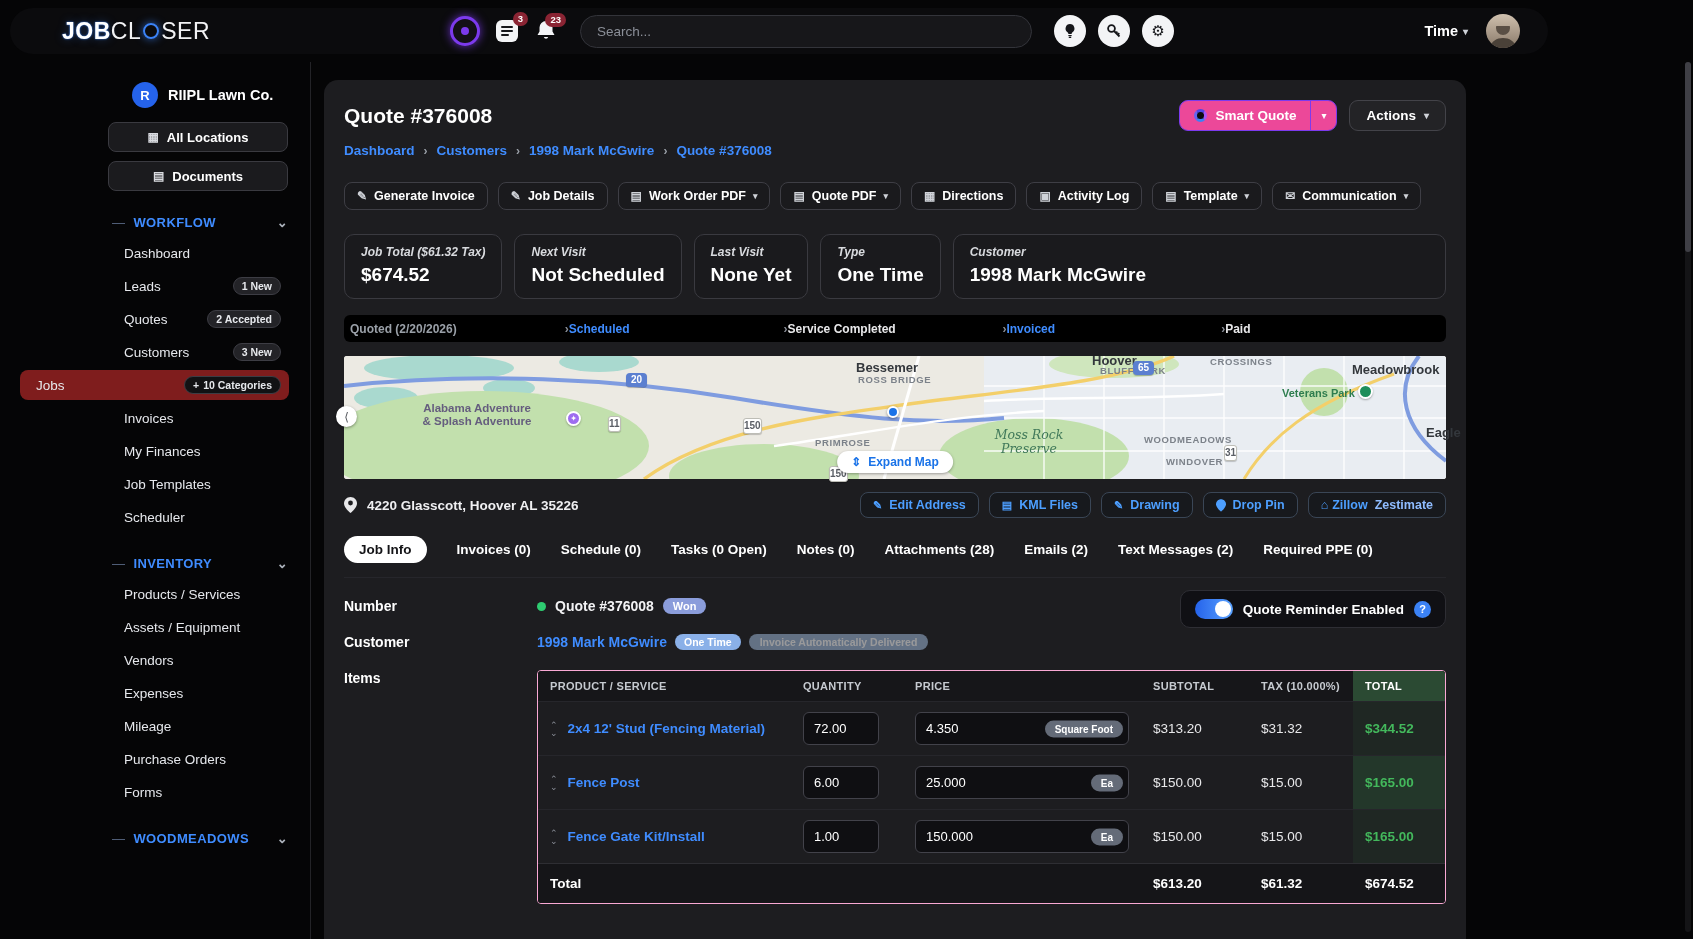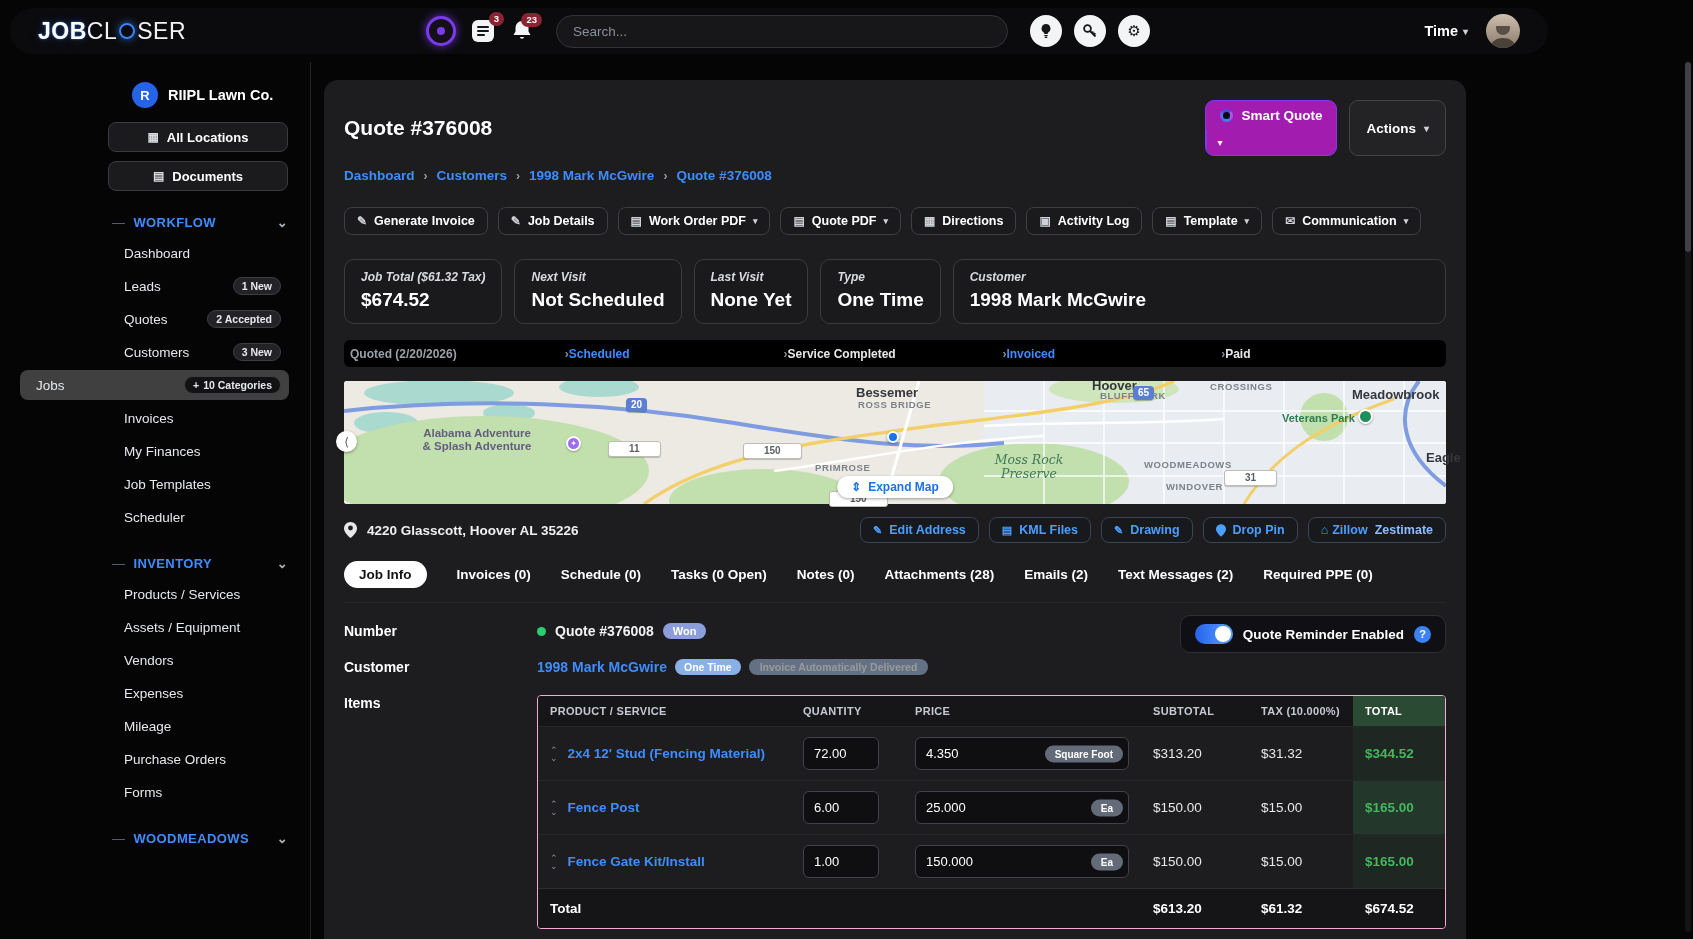--- a/index.html
+++ b/index.html
@@ -3,21 +3,21 @@
 <meta charset="utf-8">
 <style>
   html,body{margin:0;padding:0;background:#050506;}
   body{width:1693px;height:939px;overflow:hidden;position:relative;
        font-family:"Liberation Sans",sans-serif;color:#e8e8ea;-webkit-font-smoothing:antialiased;}
   *{box-sizing:border-box;}
 
   
   .topbar{position:absolute;left:10px;top:8px;width:1538px;height:46px;background:#0b0b0d;
           border-radius:24px;display:flex;align-items:center;padding:0 28px;}
-  .logo{display:flex;align-items:center;font-size:23px;letter-spacing:.5px;user-select:none;}
+  .logo{display:flex;align-items:center;font-size:23px;letter-spacing:.5px;user-select:none;margin-left:24px;}
   .logo-bold{font-weight:800;color:#fff;text-shadow:0 0 2px #3b82f6,0 0 10px rgba(59,130,246,.35);}
   .logo-light{font-weight:300;color:#f2f2f4;}
   .logo-o{color:transparent;border:2.5px solid #3b82f6;border-radius:50%;width:16px;height:16px;
           display:inline-block;margin:0 2px;box-shadow:0 0 8px rgba(59,130,246,.7);}
   .nav-icons{display:flex;align-items:center;gap:14px;margin-left:240px;}
   .ring-icon{width:30px;height:30px;border-radius:50%;border:3px solid #7c3aed;background:#141018;
              box-shadow:0 0 10px rgba(124,58,237,.8);display:flex;align-items:center;justify-content:center;}
   .ring-dot{width:8px;height:8px;border-radius:50%;background:#7c3aed;}
   .nicon{position:relative;display:flex;align-items:center;justify-content:center;}
   .nbadge{position:absolute;top:-6px;right:-8px;background:#8a2433;color:#fff;font-size:9.5px;font-weight:700;
@@ -42,32 +42,32 @@
   .company-name{font-size:14.5px;font-weight:800;color:#fff;}
   .side-btn{width:180px;margin:9px 0 0 108px;height:30px;background:#1b1b1e;border:1px solid #3a3a40;border-radius:8px;
             color:#fff;font-weight:700;font-size:13px;display:flex;align-items:center;justify-content:center;gap:8px;cursor:pointer;}
   .side-btn .ic{font-size:12px;color:#d9dbe0;}
   .side-section{display:flex;align-items:center;gap:8px;margin:24px 22px 8px 112px;color:#3f8cff;
                 font-weight:800;font-size:13px;letter-spacing:.4px;}
   .side-section .dash{color:#5a6a86;font-weight:400;}
   .side-section .chev{margin-left:auto;color:#aeb4bd;font-size:13px;}
   .side-item{display:flex;align-items:center;height:30px;margin:3px 21px 3px 108px;padding:0 8px 0 16px;
              border-radius:8px;color:#e6e8ec;font-size:13.5px;cursor:pointer;}
-  .side-item.active{background:#404040;margin-left:20px;}
+  .side-item.active{background:#7f1d1d;margin-left:20px;}
   .sbadge{margin-left:auto;background:#232327;border:1px solid #3d3d44;color:#e6e8ec;font-size:10.5px;
           padding:2px 8px;border-radius:9px;font-weight:700;white-space:nowrap;display:flex;gap:4px;align-items:center;}
   .side-item.active .sbadge{background:#121214;}
 
   
   .main{position:absolute;left:324px;top:80px;width:1142px;height:900px;background:#1d1d20;border-radius:14px;
         padding:20px;overflow:hidden;}
   .title-row{display:flex;align-items:center;}
   .page-title{font-size:21px;font-weight:800;color:#fff;}
   .title-actions{margin-left:auto;display:flex;gap:12px;}
-  .smart-quote{display:flex;border:1.5px solid #7c3aed;border-radius:9px;overflow:hidden;background:#a21caf;cursor:pointer;flex-direction:column;}
+  .smart-quote{display:flex;border:1.5px solid #7c3aed;border-radius:9px;overflow:hidden;background:#ec4899;cursor:pointer;}
   .sq-main{padding:7px 14px;display:flex;gap:8px;align-items:center;color:#fff;font-weight:700;font-size:13.5px;}
   .sq-ring{width:13px;height:13px;border-radius:50%;border:3px solid;border-color:#4f46e5 #a855f7 #3b82f6 #6366f1;background:#0b0b0d;}
   .sq-caret{border-left:1.5px solid #7c3aed;padding:7px 10px;color:#fff;font-size:10px;display:flex;align-items:center;}
   .btn-dark{background:#232326;border:1px solid #434349;border-radius:9px;padding:7px 16px;color:#fff;font-weight:700;
             font-size:13.5px;display:flex;align-items:center;gap:8px;cursor:pointer;}
   .btn-dark .caret{font-size:10px;color:#cfd2d8;}
   .breadcrumb{margin-top:12px;font-size:13.5px;display:flex;align-items:center;gap:9px;font-weight:600;}
   .crumb{color:#3f8cff;cursor:pointer;}
   .crumb-sep{color:#9aa0a8;font-size:12px;}
   .toolbar{margin-top:24px;display:flex;gap:10px;}
@@ -90,21 +90,21 @@
   .map{margin-top:14px;position:relative;height:123px;border-radius:3px;background:#eceae3;cursor:grab;}
   .map svg.mapbg{position:absolute;inset:0;width:100%;height:100%;border-radius:3px;}
   .mlabel{position:absolute;white-space:pre-line;line-height:1.15;pointer-events:none;}
   .m-city{font-size:13px;color:#33373c;font-weight:600;}
   .m-area{font-size:9.5px;color:#7c828a;font-weight:700;letter-spacing:.6px;}
   .m-park{font-size:11px;color:#2e7d4f;font-weight:600;}
   .m-attr{font-size:11.5px;color:#655d7e;font-weight:600;text-align:center;}
   .m-preserve{font-family:"DejaVu Serif",serif;font-style:italic;font-size:12.5px;color:#41795a;text-align:center;}
   .shield{position:absolute;font-size:10px;font-weight:700;line-height:14px;}
   .shield-b{background:#5b7fd0;color:#fff;border-radius:4px;padding:0 5px;box-shadow:0 1px 1px rgba(0,0,0,.25);}
-  .shield-w{background:#fff;color:#5b5f66;border:1px solid #bdbdb6;border-radius:3px;padding:0 20px;box-shadow:0 1px 1px rgba(0,0,0,.2);}
+  .shield-w{background:#fff;color:#5b5f66;border:1px solid #bdbdb6;border-radius:3px;padding:0 0;box-shadow:0 1px 1px rgba(0,0,0,.2);}
   .map-pin-dot{position:absolute;width:12px;height:12px;border-radius:50%;background:#1a73e8;border:2.5px solid #fff;
                box-shadow:0 1px 3px rgba(0,0,0,.4);}
   .poi{position:absolute;border-radius:50%;display:flex;align-items:center;justify-content:center;color:#fff;}
   .poi-purple{width:15px;height:15px;background:#9e6cf0;border:2px solid #fff;font-size:8px;box-shadow:0 1px 2px rgba(0,0,0,.3);}
   .poi-green{width:15px;height:15px;background:#1e8e5a;border:2px solid #fff;font-size:8px;box-shadow:0 1px 2px rgba(0,0,0,.3);}
   .expand-btn{position:absolute;left:50%;bottom:6px;transform:translateX(-50%);background:#fff;color:#1a73e8;
               font-size:12px;font-weight:700;padding:4px 14px;border-radius:14px;display:flex;gap:7px;align-items:center;
               box-shadow:0 1px 3px rgba(0,0,0,.35);cursor:pointer;}
   .map-collapse{position:absolute;left:-8px;top:50px;width:21px;height:21px;border-radius:50%;background:#fff;color:#55585e;
                 display:flex;align-items:center;justify-content:center;font-size:12px;box-shadow:0 1px 3px rgba(0,0,0,.4);cursor:pointer;}

